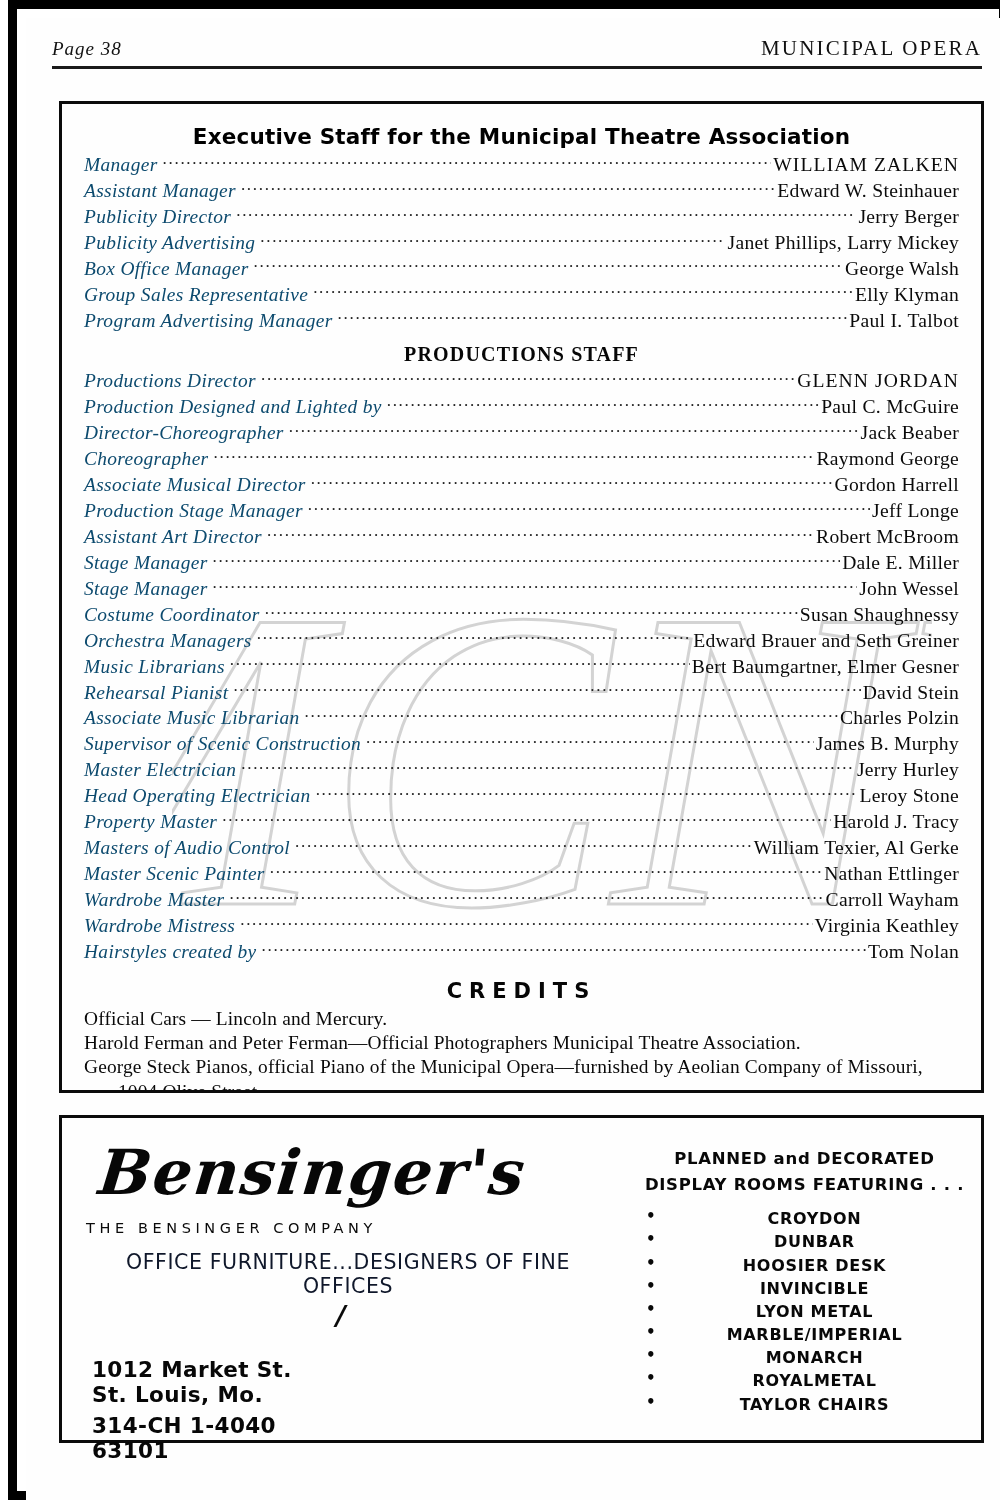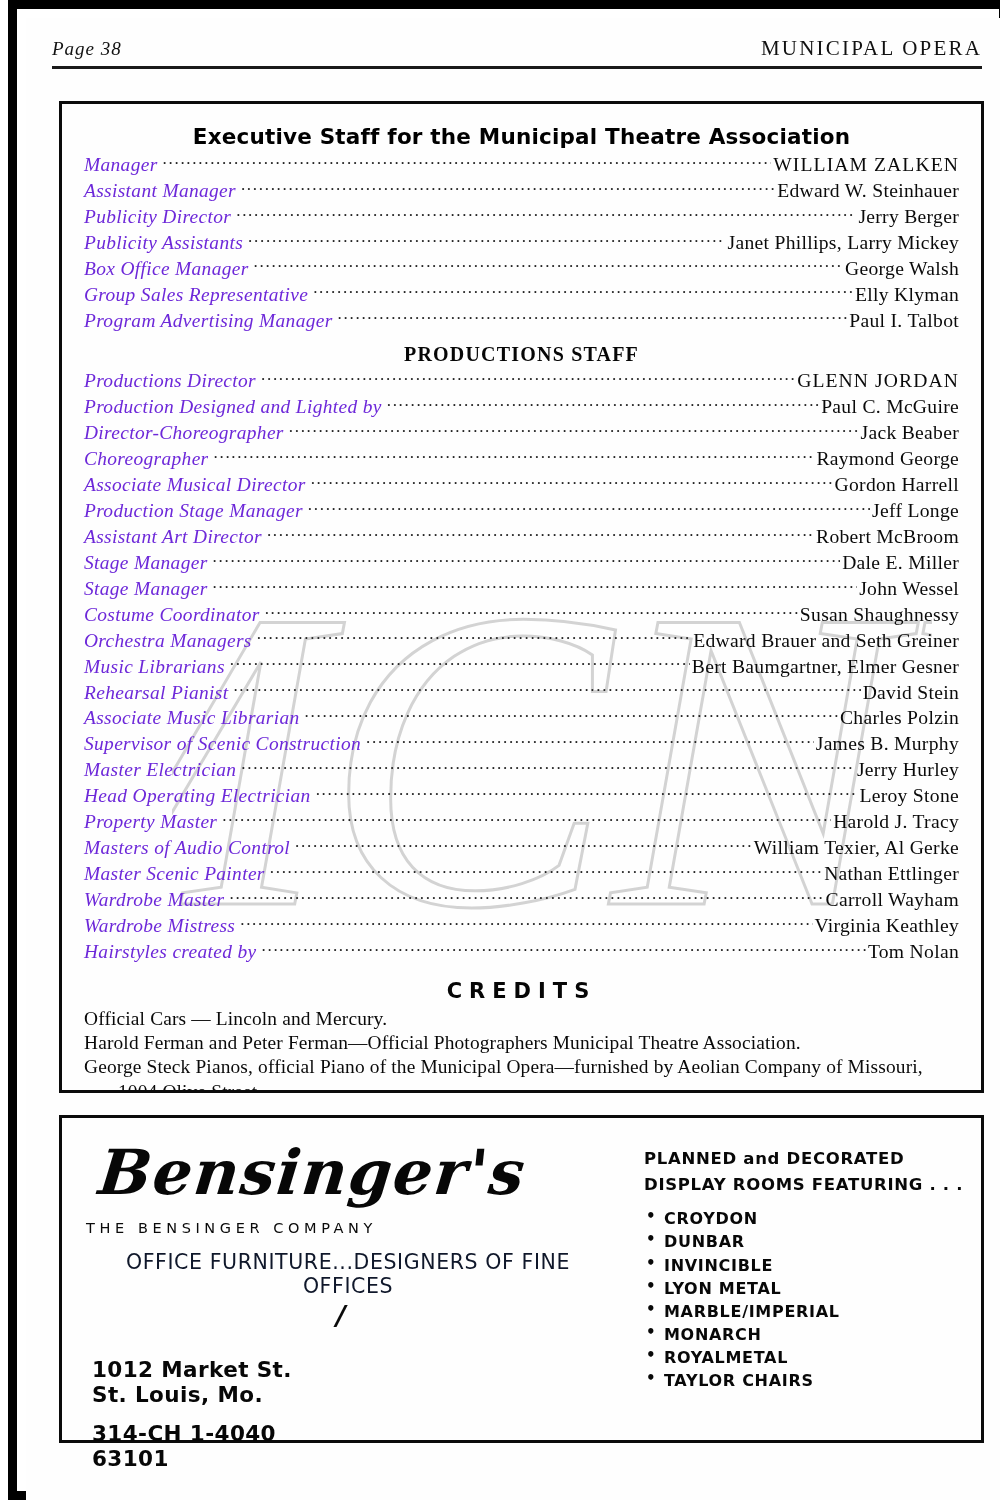--- a/index.html
+++ b/index.html
@@ -123,21 +123,21 @@
     align-items: baseline;
     width: 100%;
     line-height: 1.285;
     white-space: nowrap;
   }
   .role {
     font-family: "Liberation Serif", serif;
     font-style: italic;
     font-size: 19.4px;
     letter-spacing: 0.35px;
-    color: #6d28d9;
+    color: #0c4a6e;
     flex: 0 0 auto;
   }
   .leader {
     flex: 1 1 auto;
     position: relative;
     overflow: hidden;
     height: 1em;
     margin: 0 2px 0 5px;
   }
   .leader::after {
@@ -185,20 +185,21 @@
   .ad-left {
     width: 560px;
     position: relative;
     padding: 6px 0 0 18px;
     box-sizing: border-box;
   }
   .ad-right {
     flex: 1;
     padding: 28px 16px 0 22px;
     box-sizing: border-box;
+    text-align: center;
   }
 
   .logo-script {
     font-family: "DejaVu Serif", serif;
     font-style: italic;
     font-weight: bold;
     font-size: 62px;
     letter-spacing: 1.5px;
     color: #070707;
     margin: 18px 0 0 16px;
@@ -237,21 +238,21 @@
     justify-content: space-between;
     font-family: "DejaVu Sans", sans-serif;
     font-weight: bold;
     font-size: 21.5px;
     letter-spacing: 0.4px;
     color: #070707;
     margin-top: 26px;
     padding: 0 8px 0 12px;
     flex-direction: column;
   }
-  .addr-row2 { margin-top: 14px; }
+  .addr-row2 { margin-top: 6px; }
 
   .feature-head {
     font-family: "DejaVu Sans", sans-serif;
     font-weight: bold;
     font-size: 16.5px;
     letter-spacing: 0.7px;
     color: #080808;
     line-height: 1.55;
   }
   .brand-list {
@@ -311,21 +312,21 @@
               <span class="role">Assistant Manager</span>
               <span class="leader"></span>
               <span class="person">Edward W. Steinhauer</span>
             </li>
             <li class="staff-row">
               <span class="role">Publicity Director</span>
               <span class="leader"></span>
               <span class="person">Jerry Berger</span>
             </li>
             <li class="staff-row">
-              <span class="role">Publicity Assistants</span>
+              <span class="role">Publicity Advertising</span>
               <span class="leader"></span>
               <span class="person">Janet Phillips, Larry Mickey</span>
             </li>
             <li class="staff-row">
               <span class="role">Box Office Manager</span>
               <span class="leader"></span>
               <span class="person">George Walsh</span>
             </li>
             <li class="staff-row">
               <span class="role">Group Sales Representative</span>
@@ -486,20 +487,21 @@
           <span>63101</span>
         </div>
       </div>
 
       <div class="ad-right">
         <div class="feature-head">PLANNED and DECORATED</div>
         <div class="feature-head">DISPLAY ROOMS FEATURING . . .</div>
         <ul class="brand-list" id="brand-list">
             <li class="brand-item">CROYDON</li>
             <li class="brand-item">DUNBAR</li>
+            <li class="brand-item">HOOSIER DESK</li>
             <li class="brand-item">INVINCIBLE</li>
             <li class="brand-item">LYON METAL</li>
             <li class="brand-item">MARBLE/IMPERIAL</li>
             <li class="brand-item">MONARCH</li>
             <li class="brand-item">ROYALMETAL</li>
             <li class="brand-item">TAYLOR CHAIRS</li>
           </ul>
       </div>
 
     </div>

